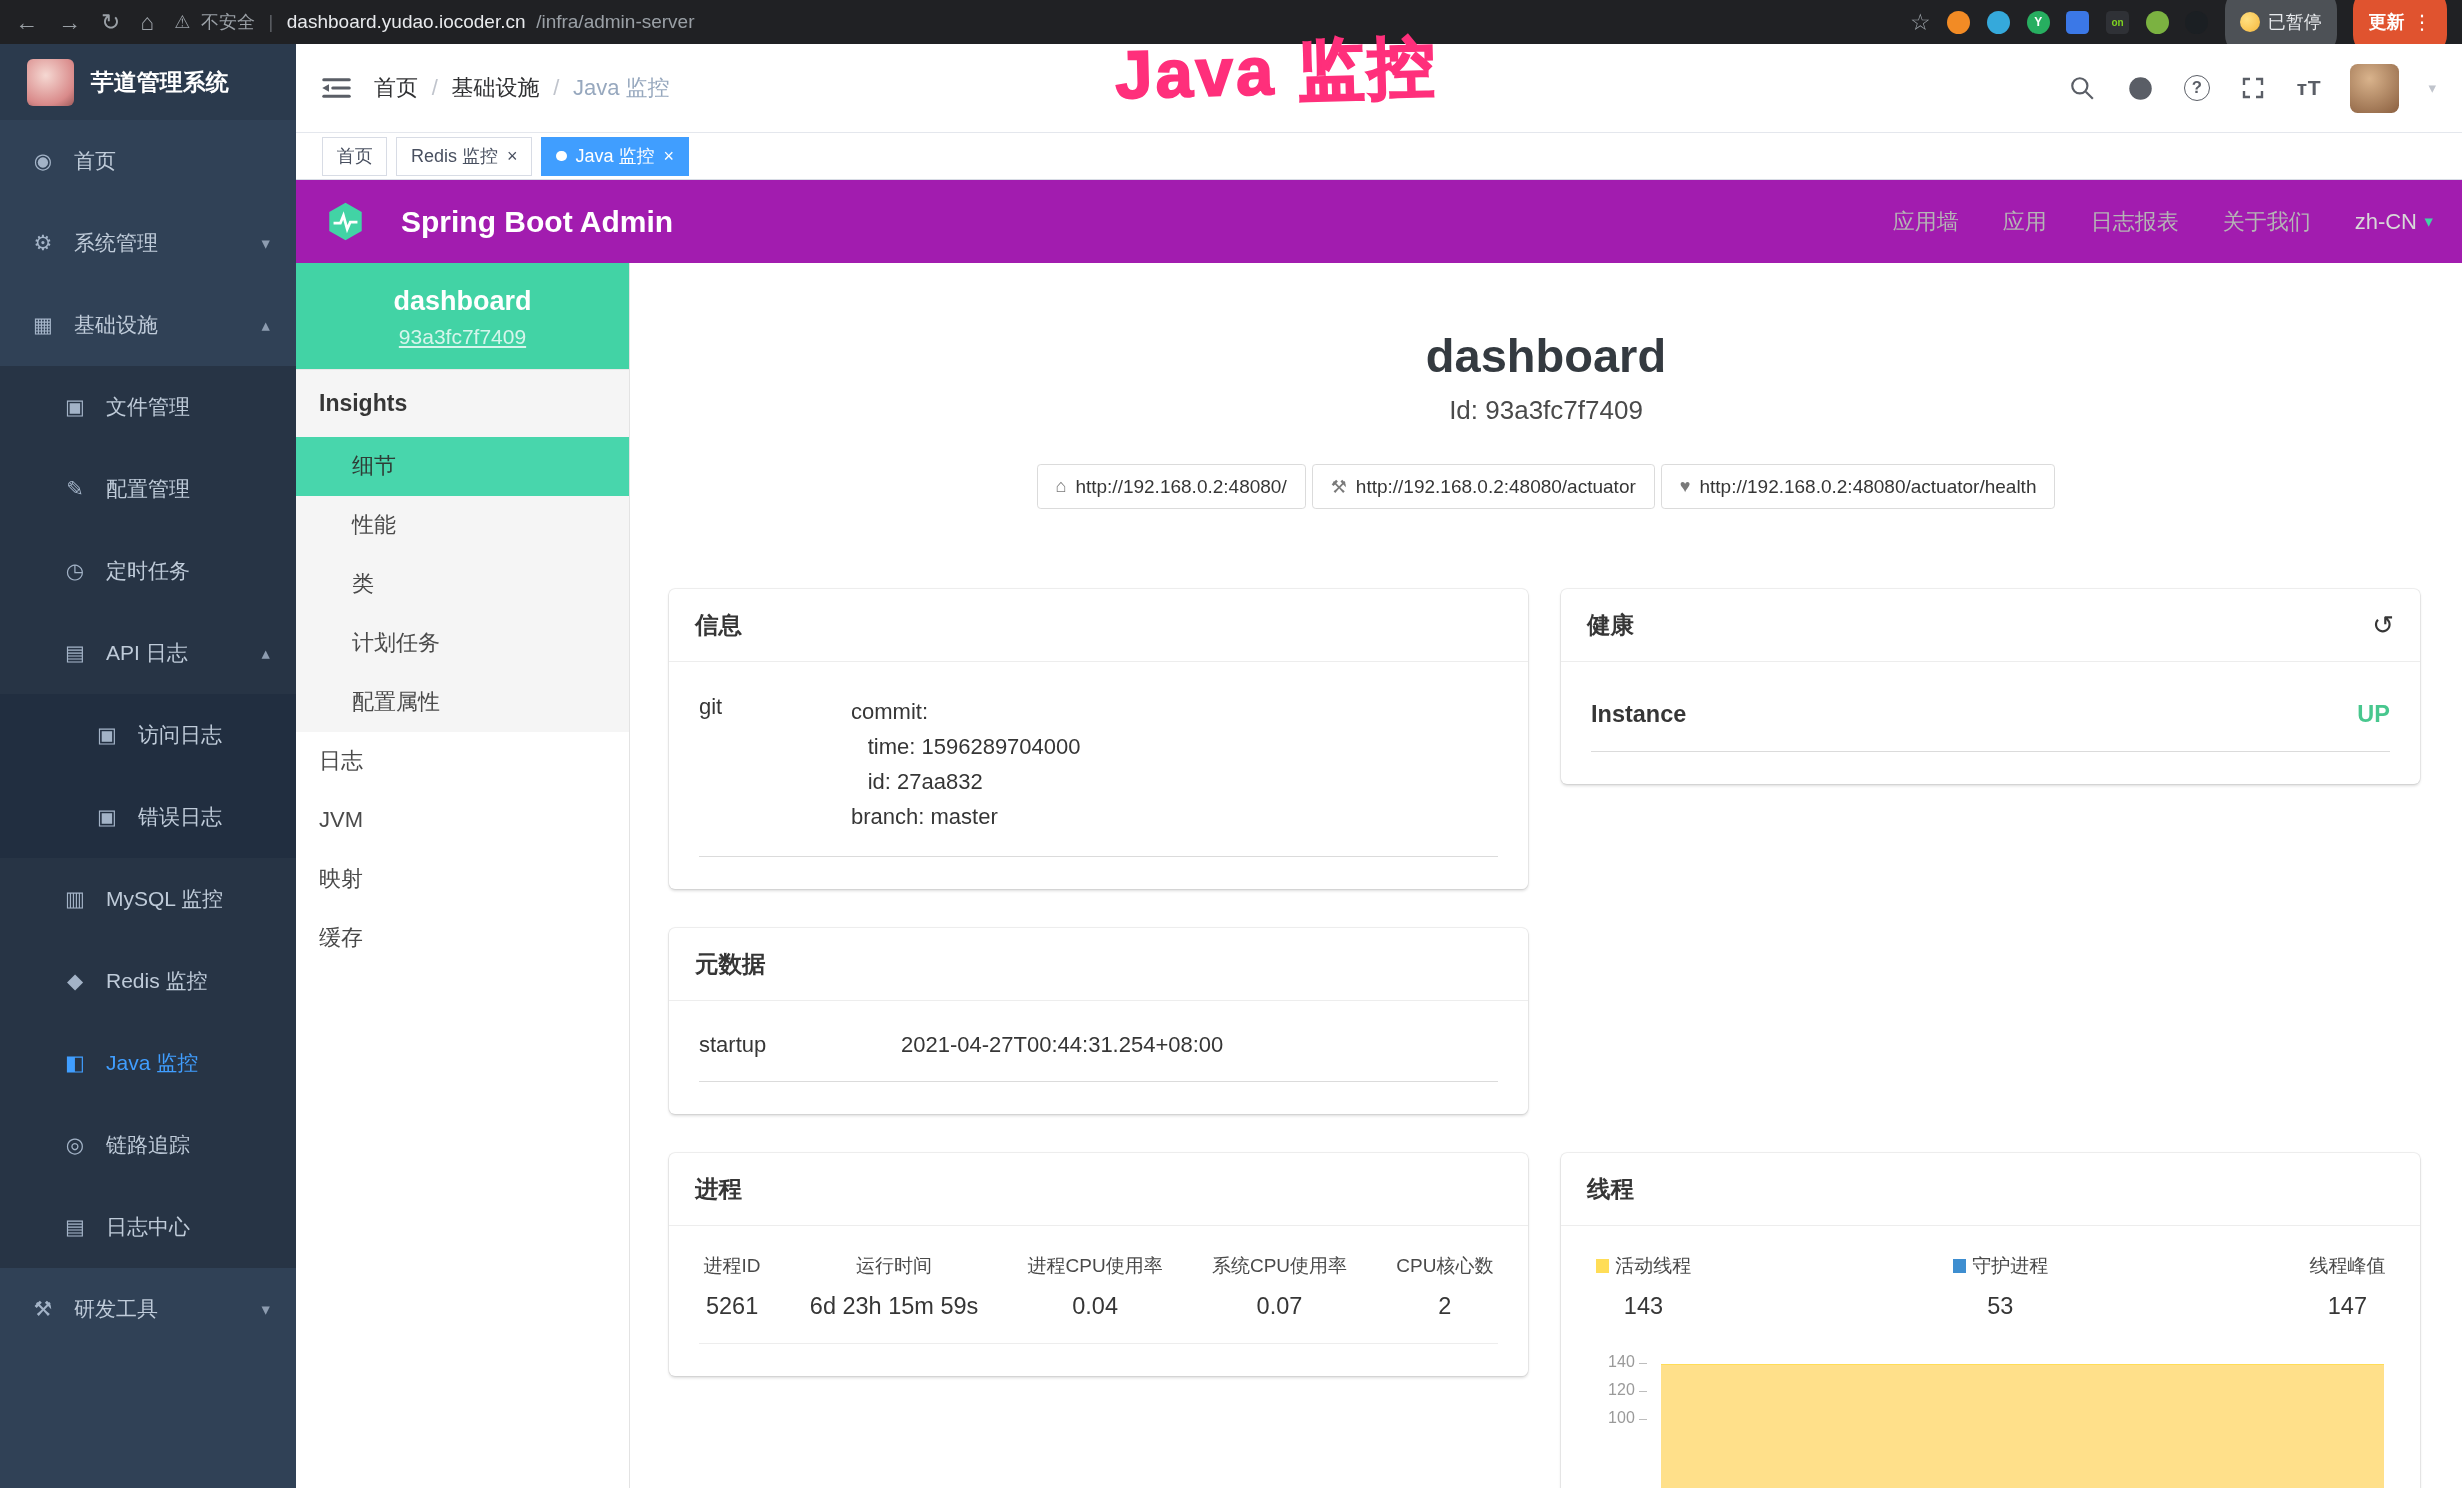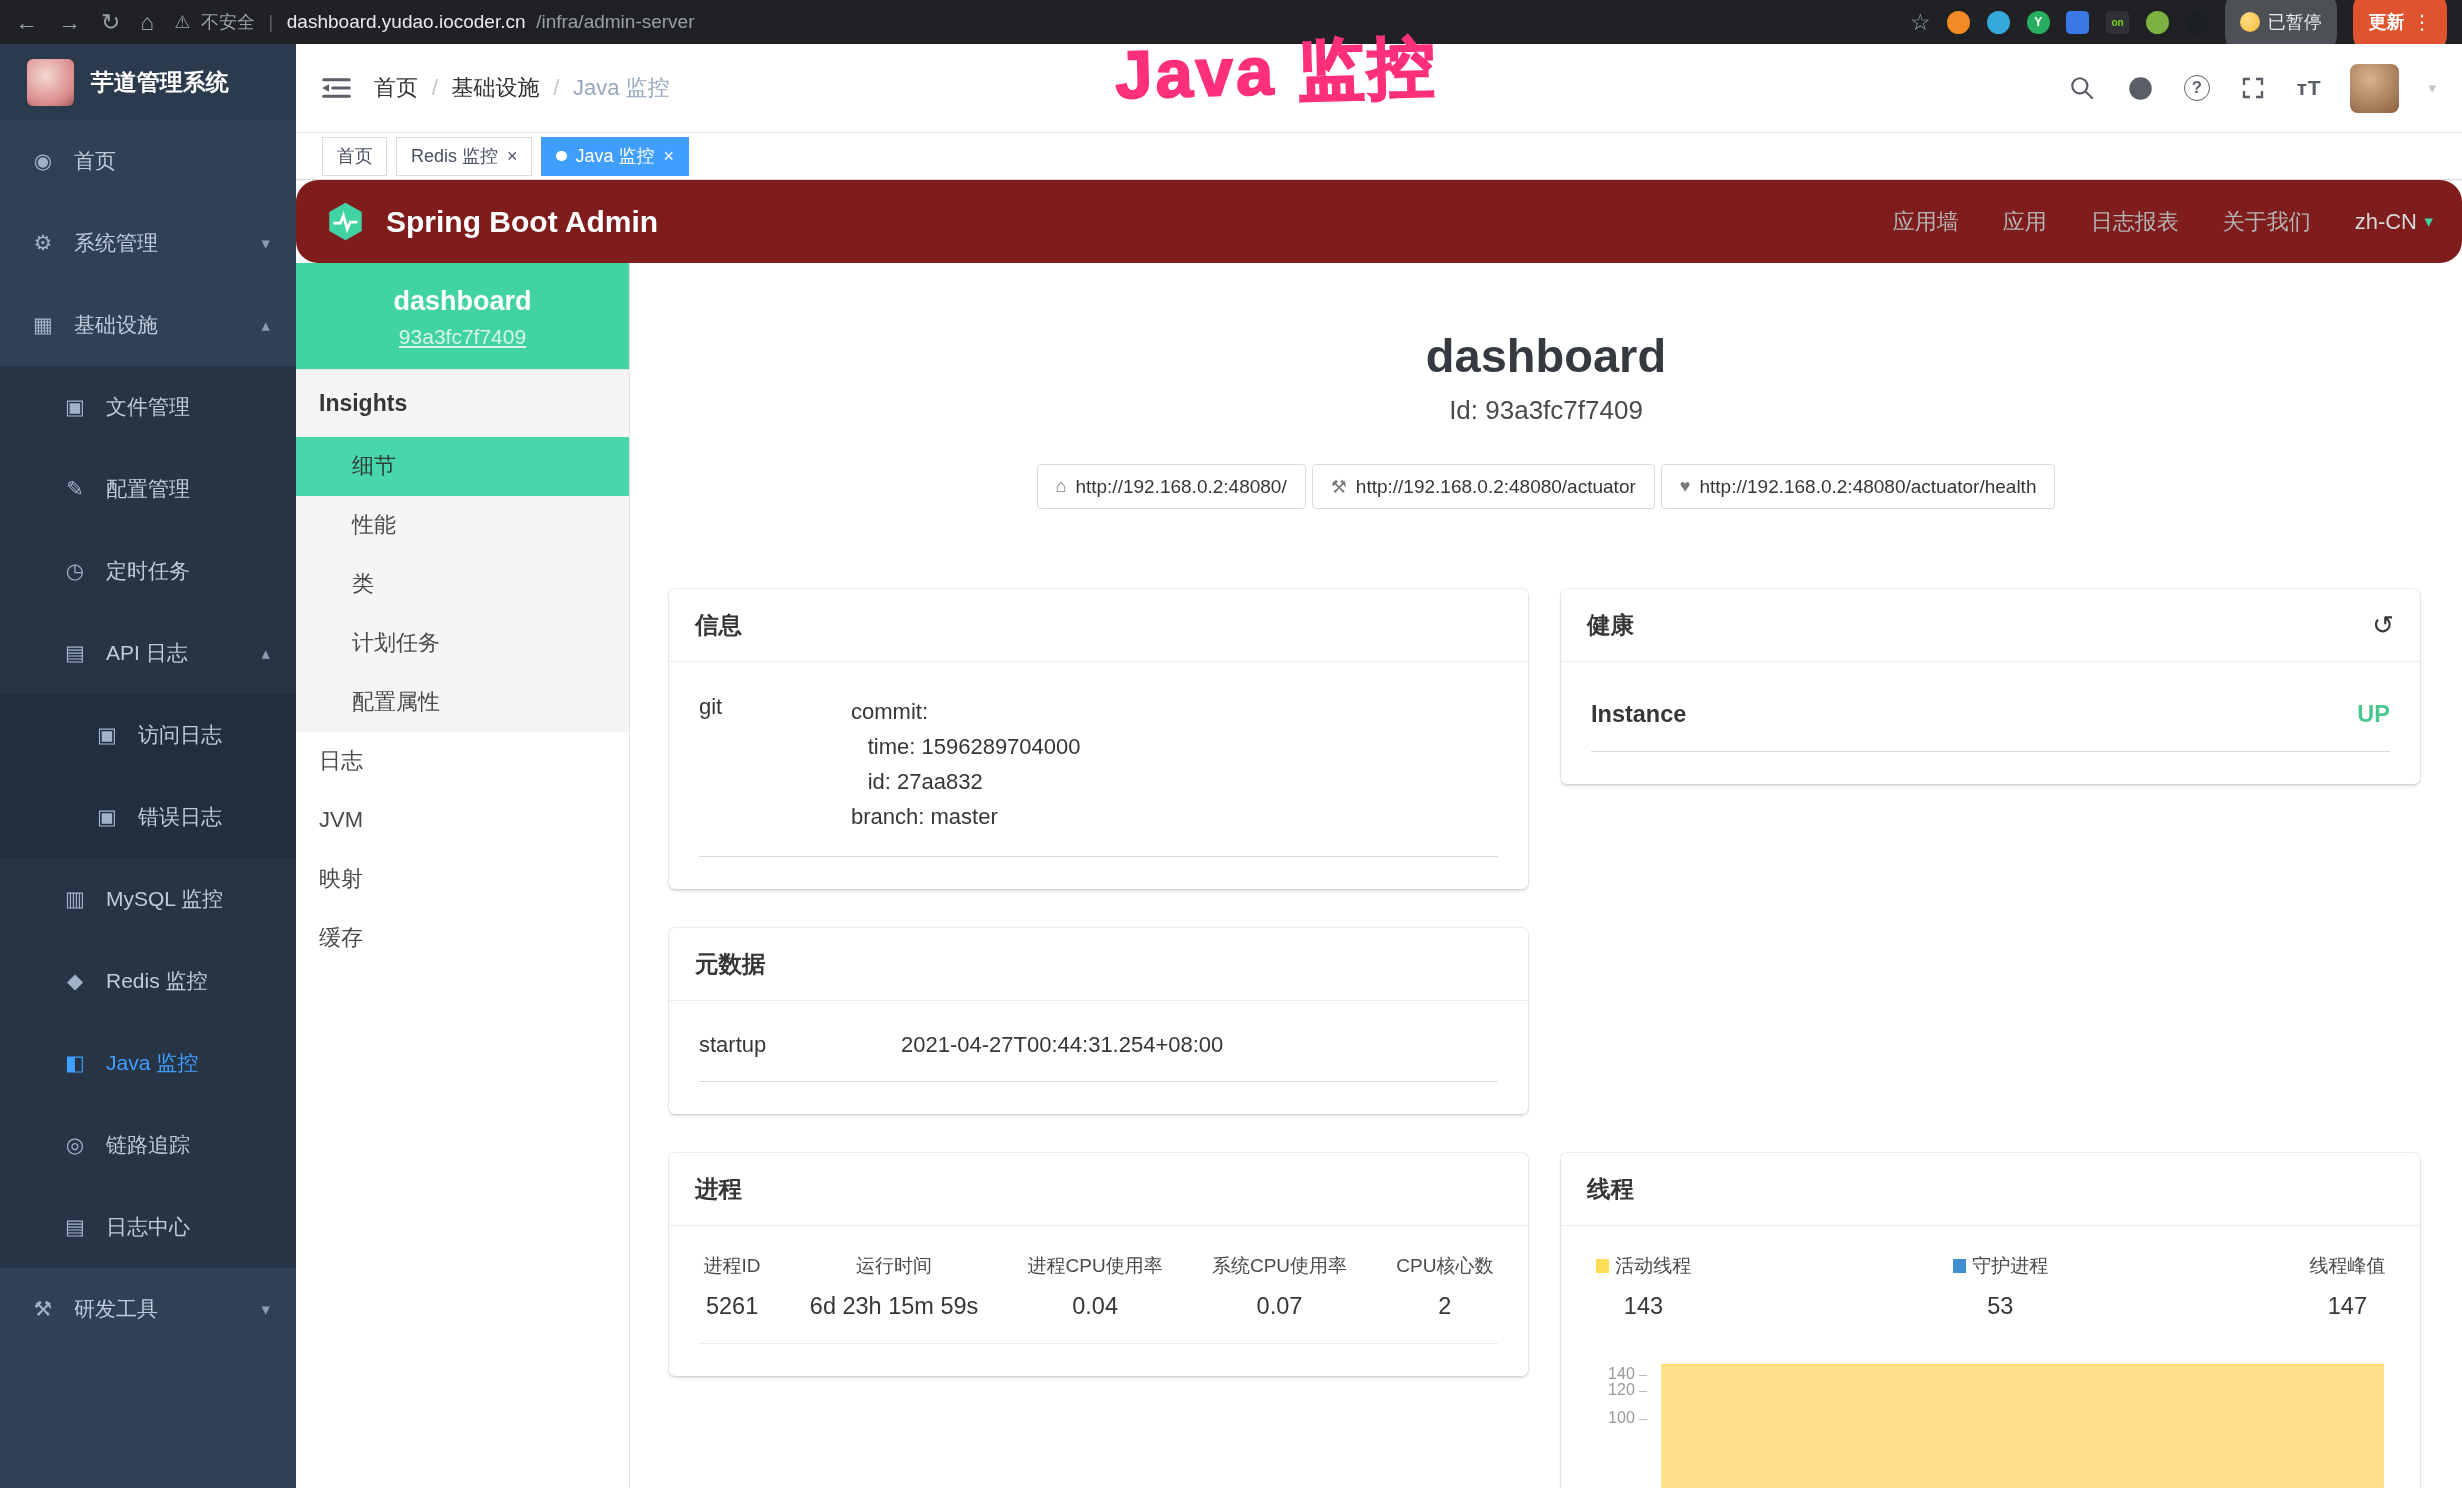--- a/index.html
+++ b/index.html
@@ -59,21 +59,21 @@
   .caret { font-size:15px; color:#c0c4cc; }
 
   
   .tags-view { height:47px; background:#fff; border-bottom:0.8px solid #d8dce5; display:flex; align-items:center; padding-left:26px; gap:9px; box-shadow:0 0.8px 2.3px rgba(0,0,0,.08); }
   .tag { display:inline-flex; align-items:center; gap:9px; height:39px; padding:0 13.7px; border:0.8px solid #d8dce5; background:#fff; color:#495060; font-size:18px; cursor:pointer; }
   .tag .dot { width:10.6px; height:10.6px; border-radius:50%; background:#fff; }
   .tag .x { font-size:18px; line-height:1; }
   .tag.active { background:#409eff; border-color:#409eff; color:#fff; }
 
   
-  .sba-nav { height:83px; background:#7f1d1d; display:flex; align-items:center; padding:0 29px; gap:20px;border-radius:22px; }
+  .sba-nav { height:83px; background:#a21caf; display:flex; align-items:center; padding:0 29px; gap:35px; }
   .sba-brand { color:#fff; font-size:30px; font-weight:bold; }
   .sba-nav-right { margin-left:auto; display:flex; align-items:center; gap:44px; font-size:22px; color:#b5b5b5; }
   .sba-nav-item { cursor:pointer; }
   .locale { display:flex; align-items:center; gap:7.6px; color:#d8d8d8; cursor:pointer; }
   .locale .lc { color:#42d3a5; font-size:16.7px; }
 
   
   .sba-body { flex:1; display:flex; min-height:0; }
   .sba-side { width:334px; background:#fff; border-right:0.8px solid #e3e3e3; flex-shrink:0; }
   .inst-head { background:#42d3a5; text-align:center; padding:23px 0 20px; cursor:pointer; }
@@ -447,21 +447,21 @@
                     <div class="sv">53</div>
                   </div>
                   <div class="stat">
                     <div class="sl">
                       <span>线程峰值</span>
                     </div>
                     <div class="sv">147</div>
                   </div>
                 </div>
                 <div class="chart">
-                  <span class="ytick" style="top:12px;">140</span>
+                  <span class="ytick" style="top:0;">140</span>
                   <span class="ytick" style="top:28px;">120</span>
                   <span class="ytick" style="top:56px;">100</span>
                   <div class="band"></div>
                 </div>
               </div>
             </section>
           </div>
         </main>
       </div>
     </div>

